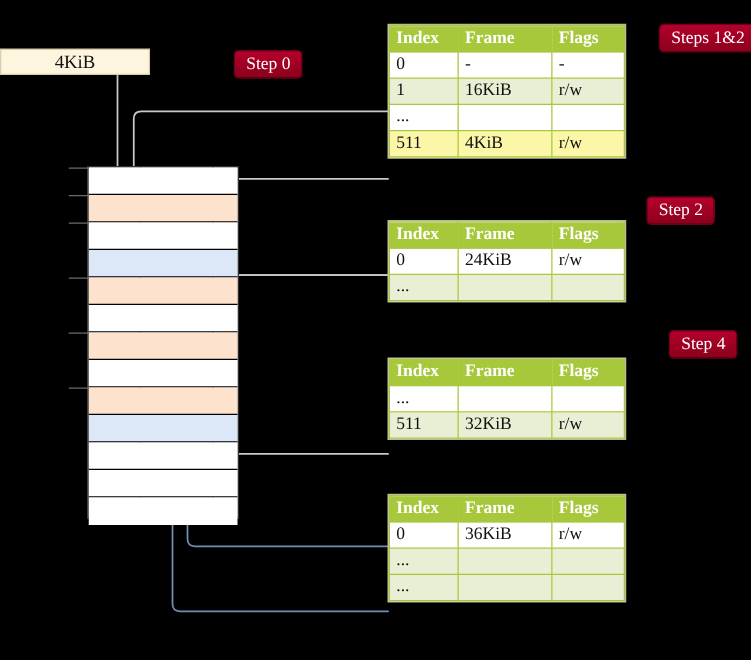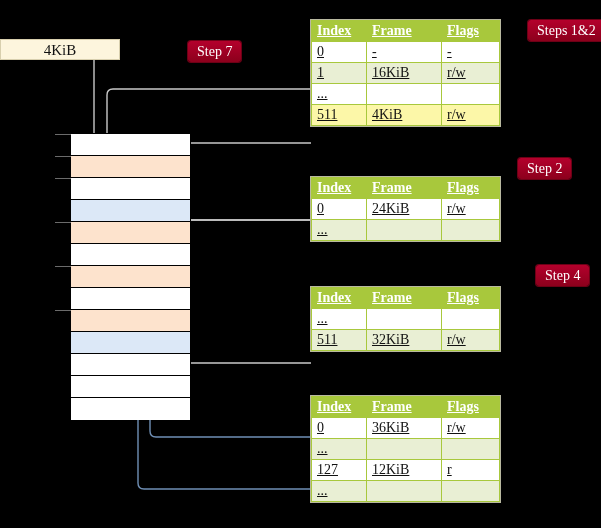--- a/index.html
+++ b/index.html
@@ -79,21 +79,20 @@
     box-shadow:0 0 0 1px #b9b9a0;
   }
   .ptable td,.ptable th{
     border:1px solid #a8c83c;
     padding:2px 5px;
     height:21px;
     box-sizing:border-box;
     text-align:left;
     font-weight:normal;
     vertical-align:middle;
-    text-decoration:underline;
   }
   .ptable thead th{
     background:#a8c83c;
     color:#ffffff;
     font-weight:bold;
     border-color:#a8c83c;
     font-size:14px;
   }
   .ptable tbody tr.alt td{background:#e9efd4;}
   .ptable tbody tr td{background:#ffffff;}
@@ -162,21 +161,21 @@
     <div class="mem-row" style="top: 242px;"></div>
     <div class="mem-row last" style="top: 264px;"></div>
     <div class="tick" style="left: -16px; top: 0px;"></div>
     <div class="tick" style="left: -16px; top: 22px;"></div>
     <div class="tick" style="left: -16px; top: 44px;"></div>
     <div class="tick" style="left: -16px; top: 88px;"></div>
     <div class="tick" style="left: -16px; top: 132px;"></div>
     <div class="tick" style="left: -16px; top: 176px;"></div>
   </div>
 
-<div class="badge" style="left:188px;top:41px;">Step 7</div>
+<div class="badge" style="left:188px;top:41px;">Step 0</div>
 <div class="badge" style="left:528px;top:20px;">Steps 1&amp;2</div>
 <div class="badge" style="left:518px;top:158px;">Step 2</div>
 <div class="badge" style="left:513px;top:265px;margin-left:23px;">Step 4</div>
 
 <div id="tables-host">
     <table class="ptable" style="left: 311px; top: 20px;">
       <thead>
         <tr>
           <th class="c-index">Index</th>
           <th class="c-frame">Frame</th>
@@ -260,25 +259,20 @@
         <tr>
           <td class="c-index">0</td>
           <td class="c-frame">36KiB</td>
           <td class="c-flags">r/w</td>
         </tr>
         <tr class="alt">
           <td class="c-index">...</td>
           <td class="c-frame"></td>
           <td class="c-flags"></td>
         </tr>
-        <tr>
-          <td class="c-index">127</td>
-          <td class="c-frame">12KiB</td>
-          <td class="c-flags">r</td>
-        </tr>
         <tr class="alt">
           <td class="c-index">...</td>
           <td class="c-frame"></td>
           <td class="c-flags"></td>
         </tr>
       </tbody>
     </table>
   </div>
 
 </body></html>

